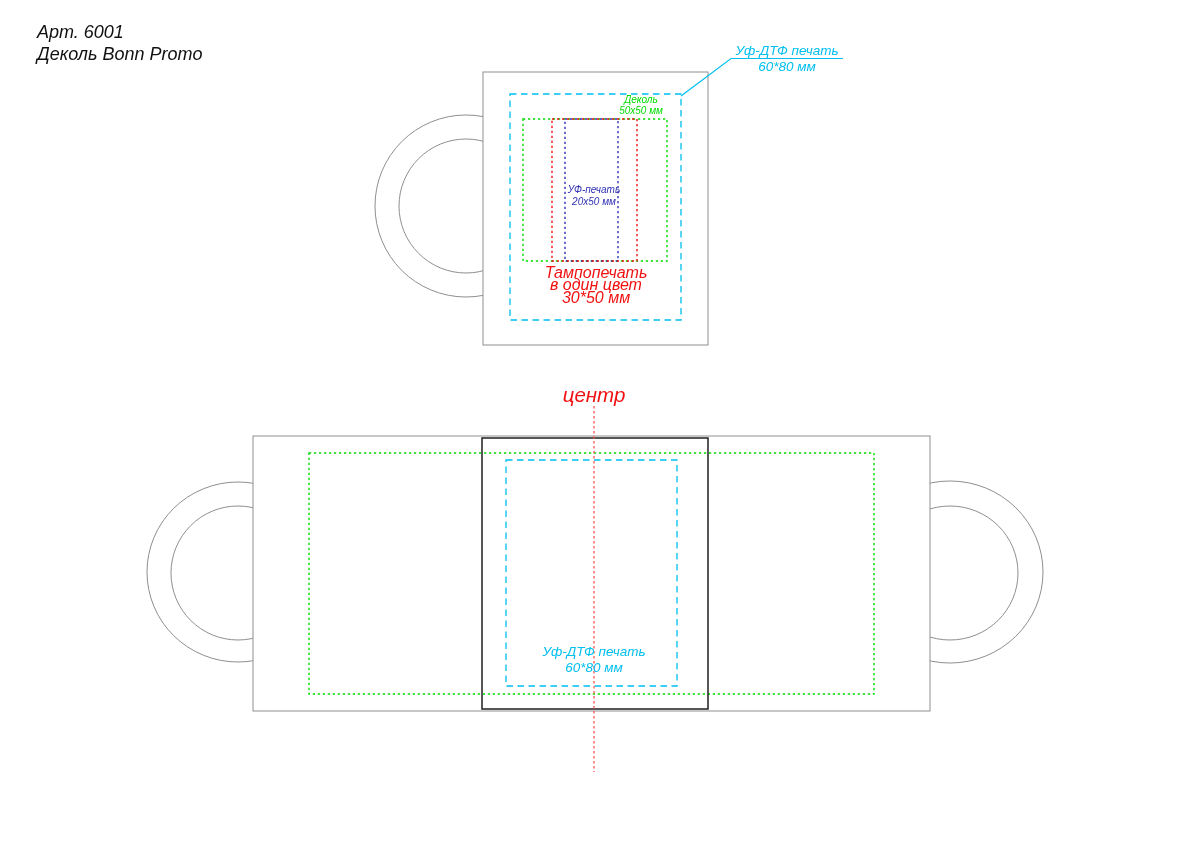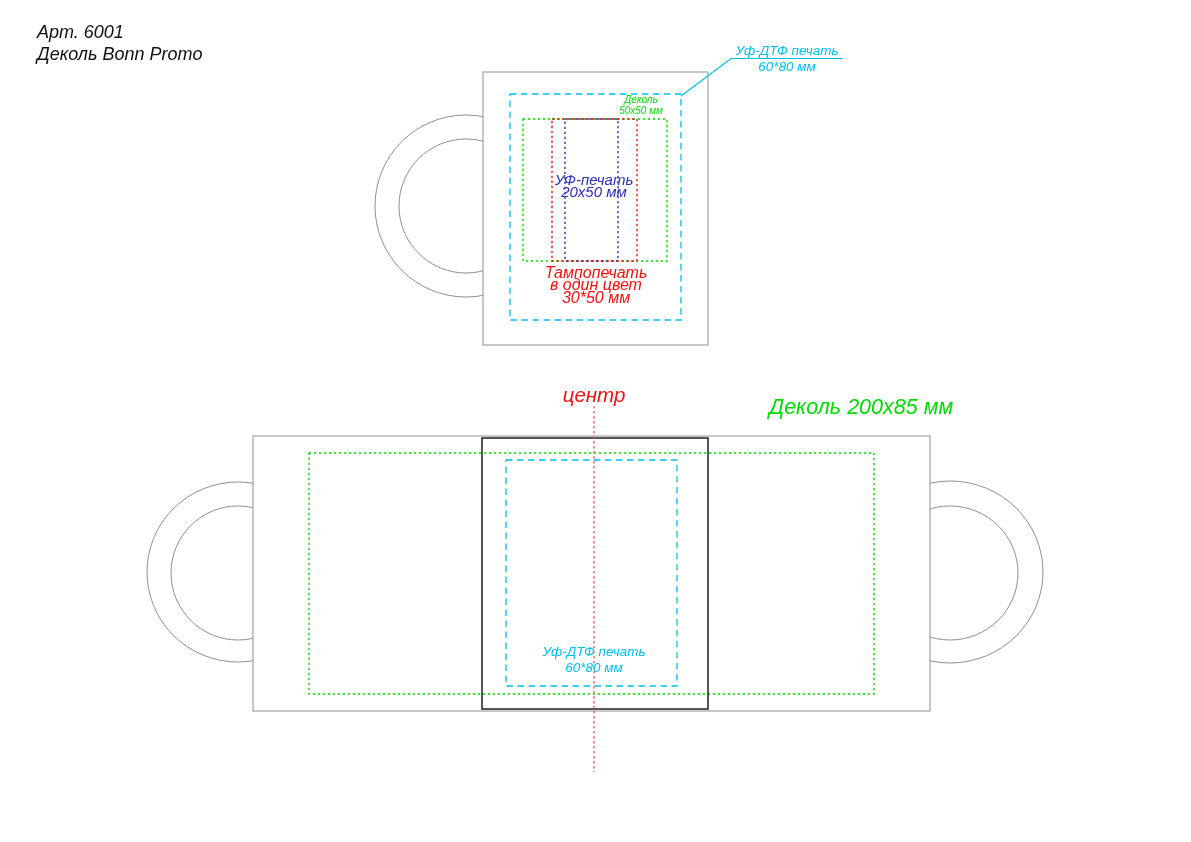--- a/index.html
+++ b/index.html
@@ -23,21 +23,21 @@
   .red-dot{fill:none;stroke:var(--red);stroke-width:1.4;stroke-dasharray:2.2 2.8;}
   .red-dash{fill:none;stroke:var(--red_line);stroke-width:1.3;stroke-dasharray:2.5 2.5;}
   .cyan-line{fill:none;stroke:var(--cyan);stroke-width:1.2;}
 
   
   .lbl{position:absolute;font-style:italic;white-space:nowrap;}
   .ctr{transform:translateX(-50%);text-align:center;}
 
   #title{left:37px;top:21px;font-size:18px;line-height:22px;color:var(--ink);}
   #top-decal-label{left:597px;top:95px;font-size:10px;line-height:10.5px;color:var(--green);margin-left:44px;}
-  #top-uv-label{left:594px;top:174px;font-size:15px;line-height:11.5px;color:var(--blue);}
+  #top-uv-label{left:594px;top:184px;font-size:10px;line-height:11.5px;color:var(--blue);}
   #top-tampo-label{left:596px;top:267px;font-size:16px;line-height:12.4px;color:var(--red);}
   #top-callout{left:731px;top:43px;width:112px;text-align:center;font-size:13.5px;line-height:16px;color:var(--cyan);}
   #center-marker{left:594px;top:383px;font-size:20.5px;color:var(--red);}
   #bottom-decal-label{left:769px;top:395px;font-size:21.5px;color:var(--green);}
   #bottom-uvdtf-label{left:594px;top:644px;font-size:13.5px;line-height:16px;color:var(--cyan);}
 </style>
 </head>
 <body>
 
 <div id="canvas">
@@ -89,20 +89,19 @@
     <div>30*50 мм</div>
   </div>
 
   <div class="lbl" id="top-callout">
     <div>Уф-ДТФ печать</div>
     <div>60*80 мм</div>
   </div>
 
   <div class="lbl ctr" id="center-marker">центр</div>
 
-  <div class="lbl" id="bottom-decal-label">Деколь 200x85 мм</div>
 
   <div class="lbl ctr" id="bottom-uvdtf-label">
     <div>Уф-ДТФ печать</div>
     <div>60*80 мм</div>
   </div>
 
 </div>
 
 </body></html>

